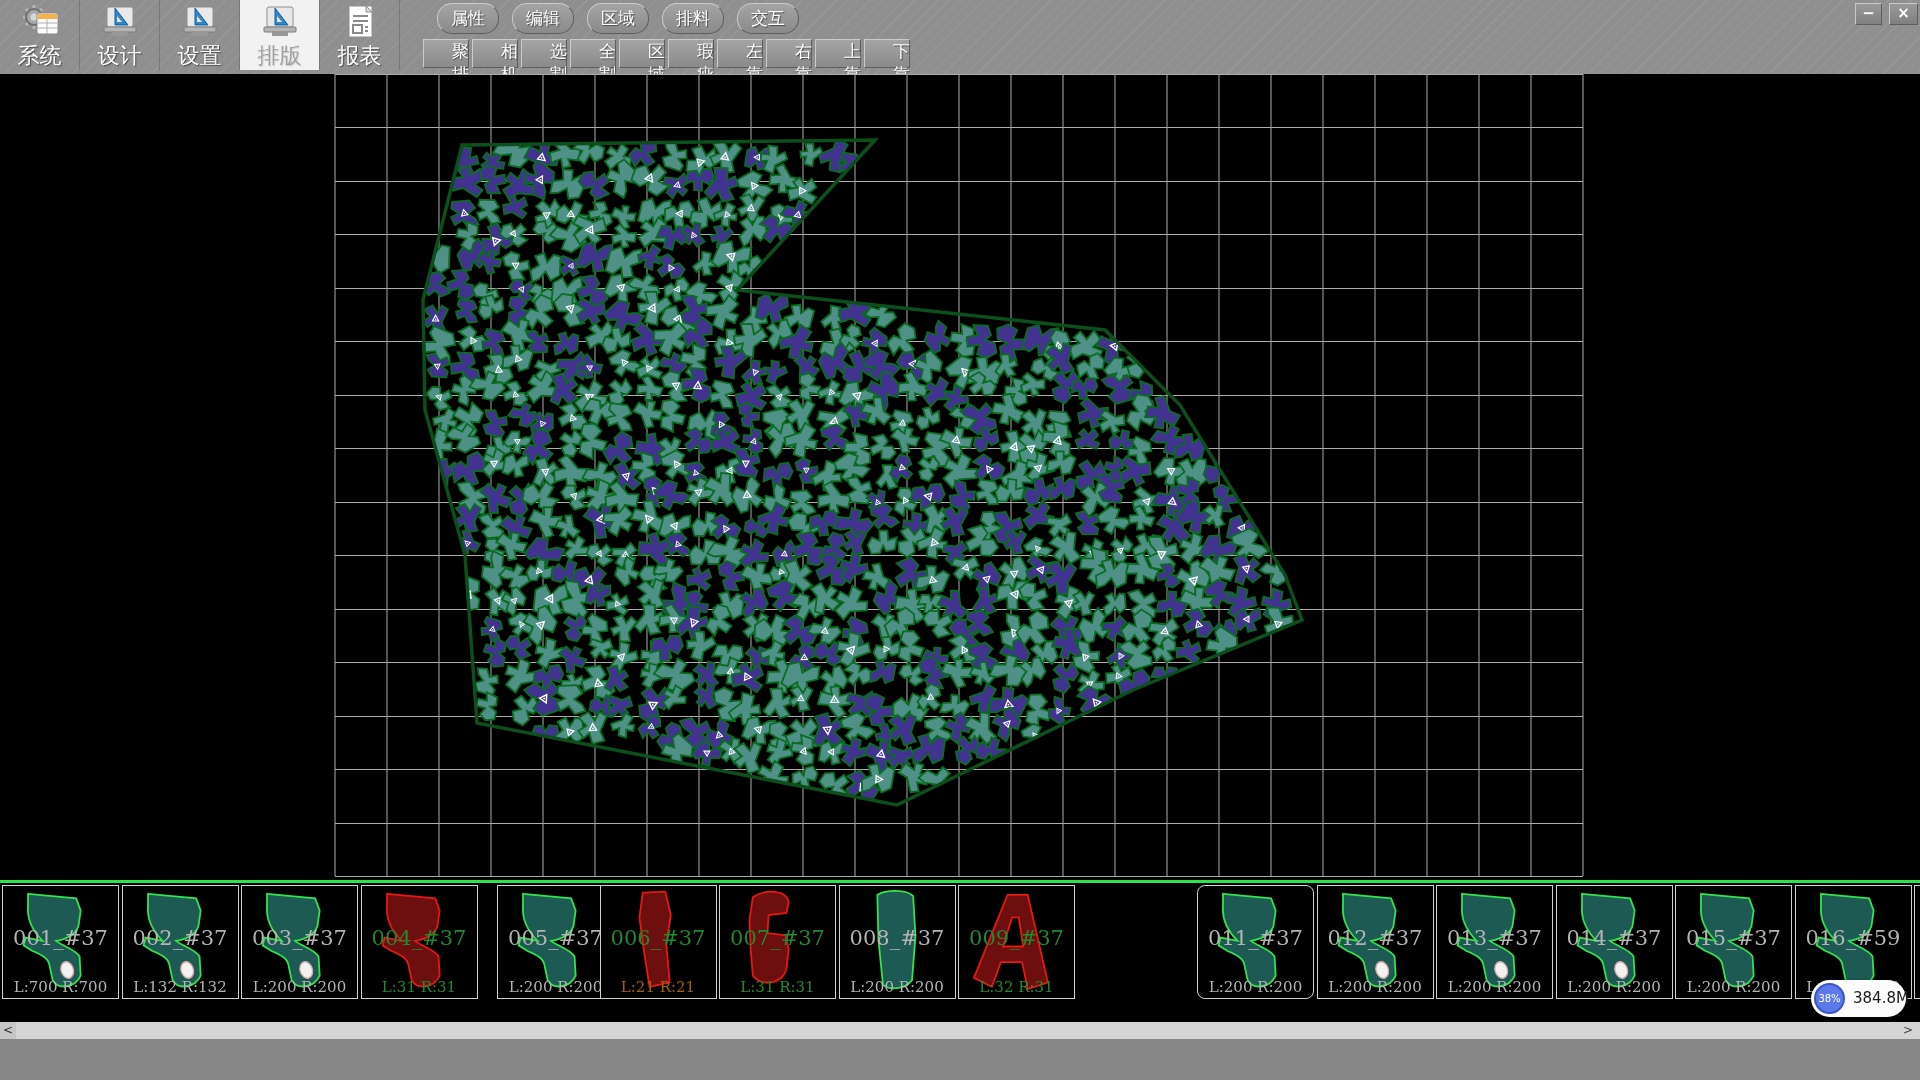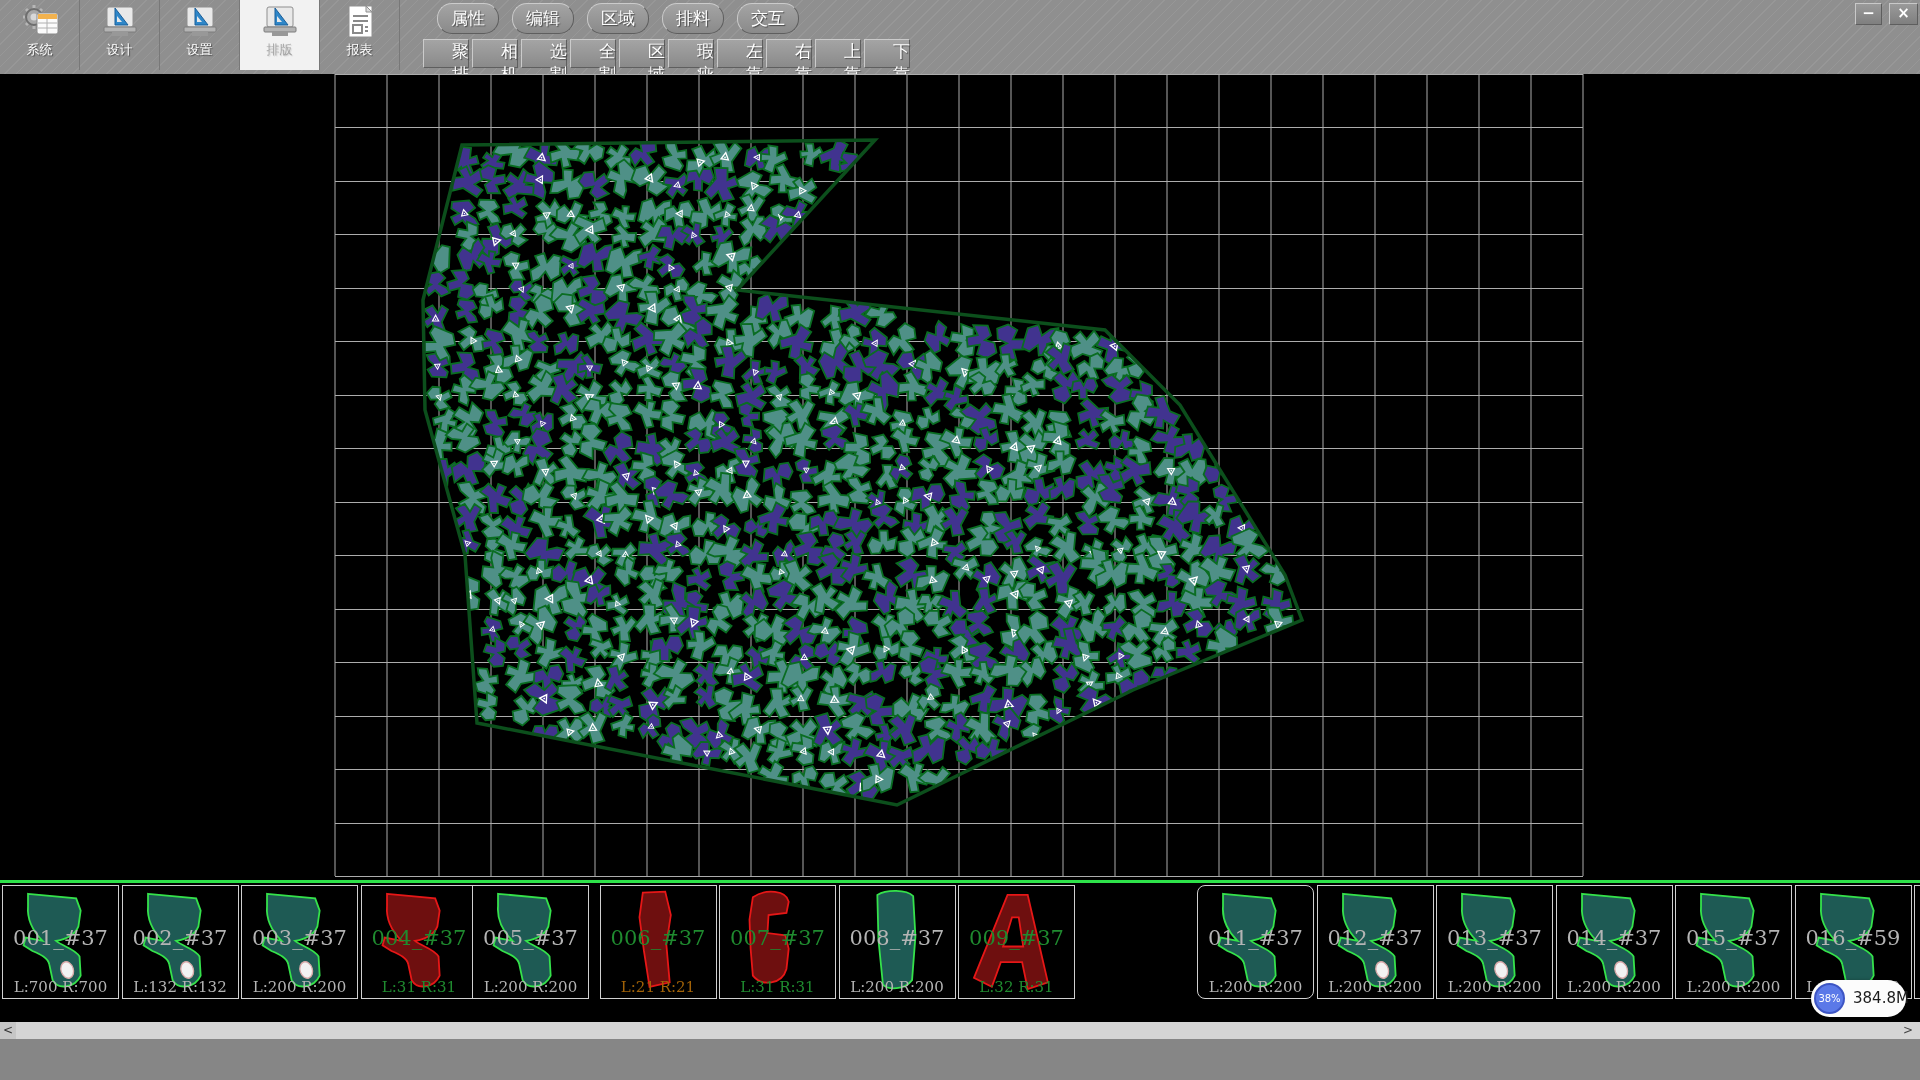--- a/index.html
+++ b/index.html
@@ -8,21 +8,21 @@
 
   
   .toolbar{position:absolute;top:0;left:0;width:1920px;height:74px;
     background:repeating-linear-gradient(135deg,#8f8f8f 0 7px,#979797 7px 8px),#8f8f8f;
     border-bottom:1px solid #6c6c6c;}
   .ribbon{position:absolute;top:0;left:0;height:70px;display:flex;}
   .ribbon-item{width:80px;height:70px;box-sizing:border-box;display:flex;flex-direction:column;
     align-items:center;padding-top:4px;border-right:1px solid #787878;cursor:default;}
   .ribbon-item.active{background:#f2f2f2;text-align:center;}
   .ribbon-icon{width:40px;height:36px;display:block;}
-  .ribbon-label{font-size:13px;color:#ffffff;text-shadow:1px 1px 1px #4a4a4a;margin-top:1px;}
+  .ribbon-label{font-size:22px;color:#ffffff;text-shadow:1px 1px 1px #4a4a4a;margin-top:1px;}
   .ribbon-item.active .ribbon-label{color:#a2a2a2;text-shadow:1px 1px 1px #d5d5d5;}
 
   .menu-row1{position:absolute;left:437px;top:3px;display:flex;gap:13px;}
   .menu-row1 button{width:62px;height:31px;border-radius:15px;}
   .menu-row2{position:absolute;left:423px;top:39px;display:flex;gap:3px;}
   .menu-row2 button{width:46px;height:29px;padding-left:28px;}
   .tbtn{background:linear-gradient(180deg,#a4a4a4,#8a8a8a);
     border:1px solid;border-color:#cbcbcb #5e5e5e #5e5e5e #cbcbcb;
     color:#fff;font-size:17px;font-family:inherit;text-shadow:1px 1px 1px #4a4a4a;
     padding:0;letter-spacing:0;cursor:default;}
@@ -2343,21 +2343,21 @@
       </div>
 
       <div class="thumb-cell" style="left: 360.5px;">
         <svg viewBox="0 0 100 100">
           <path d="M21,7 L64,11 L68,22 L66,36 C62,46 52,48 46,49 C52,54 63,56 67,63 L68,80 C63,91 48,93 43,84 L40,70 C39,64 32,61 25,58 L17,53 L19,46 L34,49 C26,41 20,30 21,18 Z" fill="#6e0f0f" stroke="#e61717" stroke-width="1.6" fill-rule="evenodd"></path>
         </svg>
         <div class="thumb-label" style="color: rgb(31, 139, 47);">004_#37</div>
         <div class="thumb-lr" style="color: rgb(31, 139, 47);">L:31 R:31</div>
       </div>
 
-      <div class="thumb-cell" style="left: 472px;">
+      <div class="thumb-cell" style="left: 497px;">
         <svg viewBox="0 0 100 100">
           <path d="M21,7 L64,11 L68,22 L66,36 C62,46 52,48 46,49 C52,54 63,56 67,63 L68,80 C63,91 48,93 43,84 L40,70 C39,64 32,61 25,58 L17,53 L19,46 L34,49 C26,41 20,30 21,18 Z" fill="#1e5a54" stroke="#35e24b" stroke-width="1.6" fill-rule="evenodd"></path>
         </svg>
         <div class="thumb-label" style="color: rgb(180, 180, 180);">005_#37</div>
         <div class="thumb-lr" style="color: rgb(180, 180, 180);">L:200 R:200</div>
       </div>
 
       <div class="thumb-cell" style="left: 599.5px;">
         <svg viewBox="0 0 100 100">
           <path d="M36,6 L56,5 L61,26 L57,52 L60,86 L42,90 L37,58 L33,28 Z" fill="#6e0f0f" stroke="#e61717" stroke-width="1.6" fill-rule="evenodd"></path>

